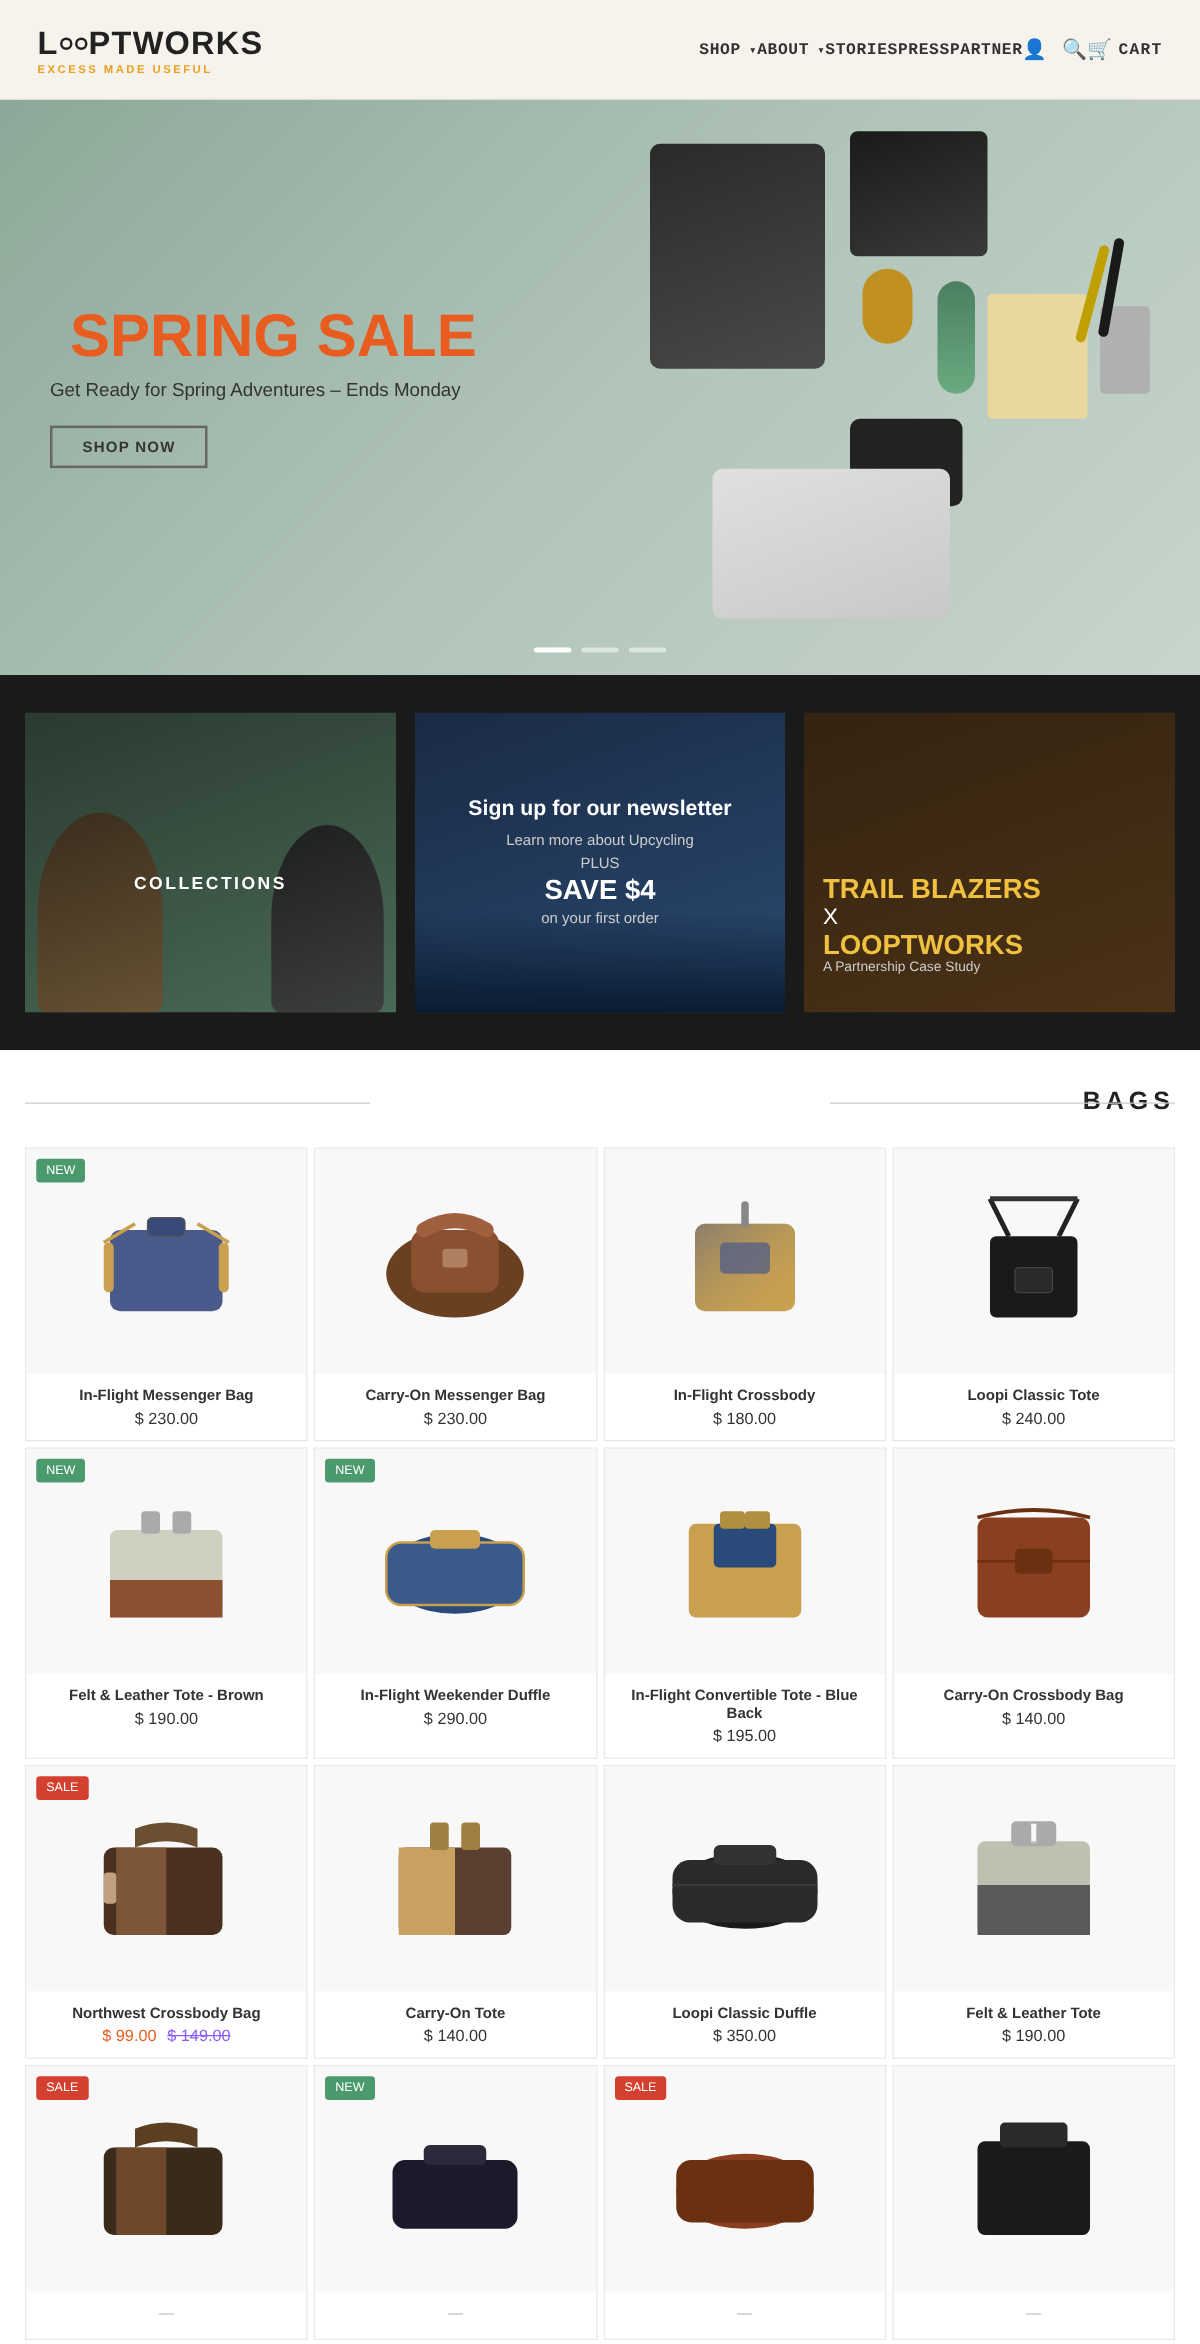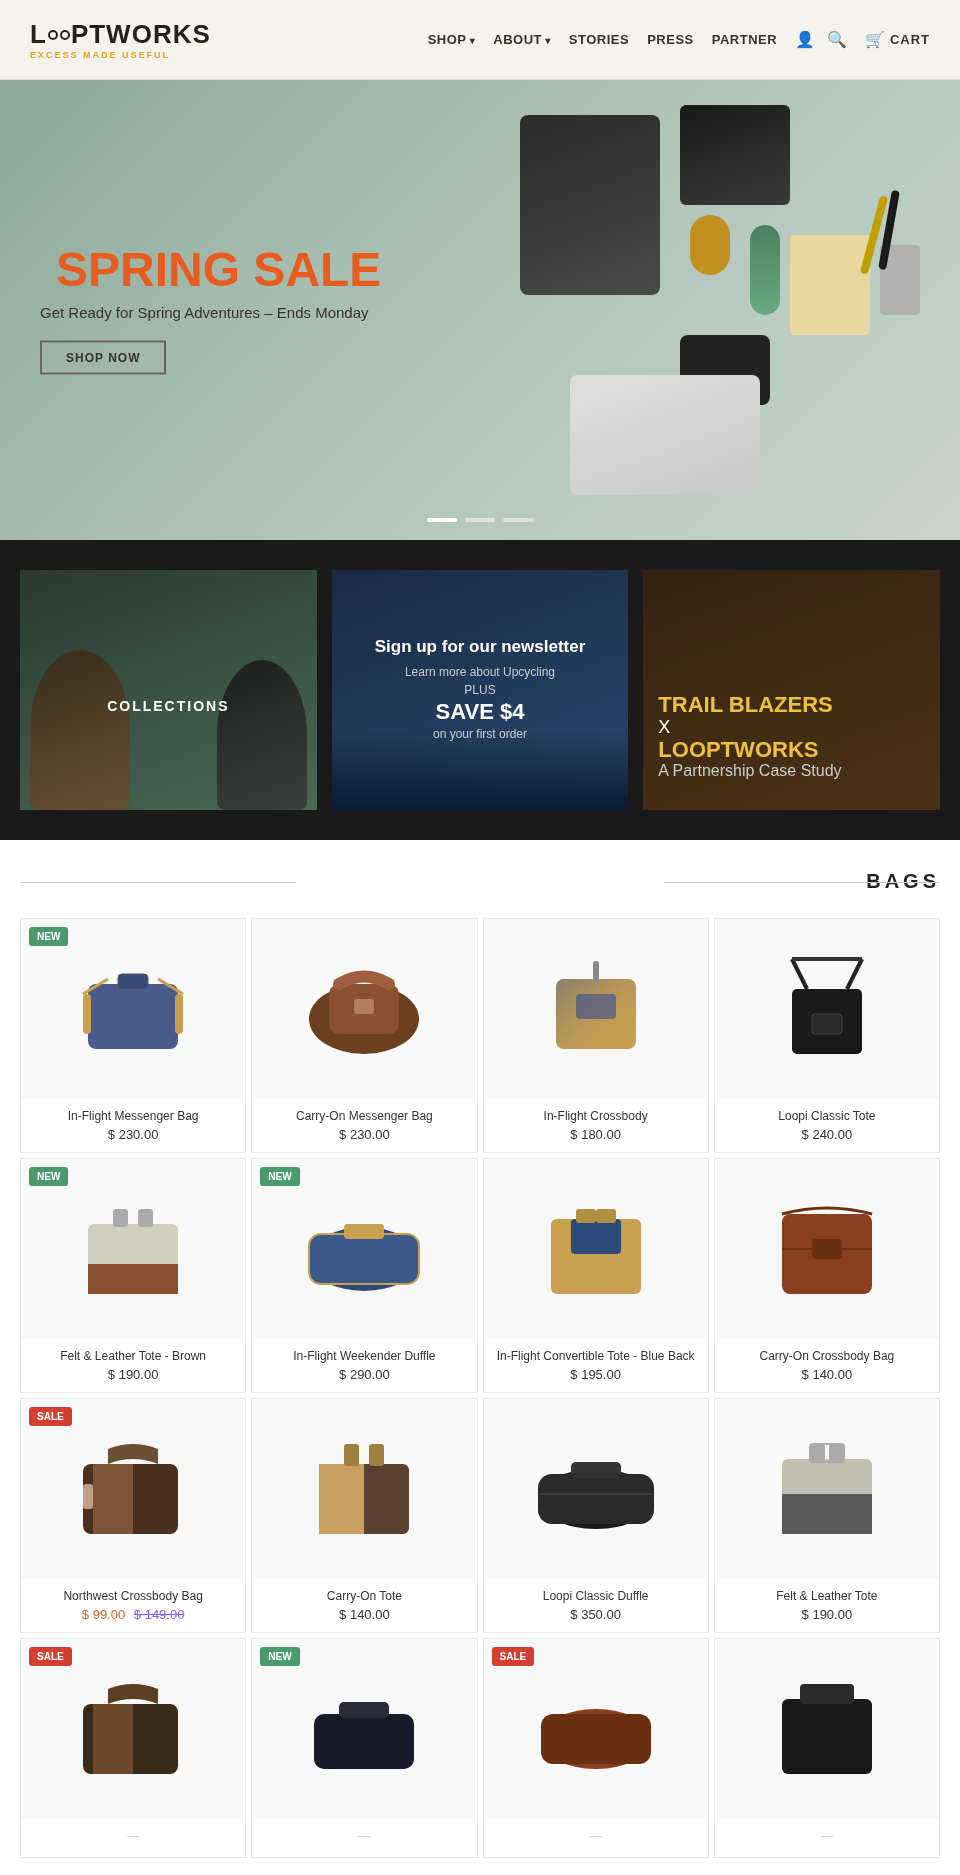--- a/index.html
+++ b/index.html
@@ -38,21 +38,21 @@
     .logo-tagline {
       font-size: 9px;
       color: #e8a020;
       letter-spacing: 2px;
       text-transform: uppercase;
       font-weight: bold;
     }
     .nav-area {
       display: flex;
       align-items: center;
-      gap: 18px;
+      font-family: Liberation Mono, monospace;
     }
     .nav-item {
       font-size: 13px;
       color: #333;
       cursor: pointer;
       text-transform: uppercase;
       font-weight: 600;
       letter-spacing: 0.5px;
     }
     .nav-icons {
@@ -207,21 +207,21 @@
       text-align: center;
     }
     .trail-title {
       font-size: 22px;
       font-weight: 900;
       color: #f0c040;
       text-transform: uppercase;
       line-height: 1.1;
     }
     .trail-x { font-size: 18px; color: #fff; }
-    .trail-sub { font-size: 16px; color: #ccc; }
+    .trail-sub { font-size: 11px; color: #ccc; }
 
     
     .bags-section {
       background: #fff;
       padding: 30px 20px;
     }
     .section-title {
       text-align: right;
       font-size: 20px;
       font-weight: 700;
@@ -266,37 +266,37 @@
       position: relative;
     }
 
     .badge {
       position: absolute;
       top: 8px;
       left: 8px;
       padding: 4px 8px;
       border-radius: 3px;
       font-size: 10px;
-      font-weight: 700;
+      font-weight: 400;
       text-transform: uppercase;
       color: #fff;
       z-index: 2;
     }
     .badge-new { background: #4a9a6e; }
     .badge-sale { background: #d44030; }
 
     .product-info {
       padding: 10px 8px;
       text-align: center;
     }
     .product-name {
       font-size: 12px;
       color: #333;
       margin-bottom: 4px;
-      font-weight: 400;
+      font-weight: 700;
     }
     .product-price {
       font-size: 13px;
       color: #333;
       font-weight: 400;
     }
     .product-price-sale {
       color: #e85c20;
     }
     .product-price-original {

